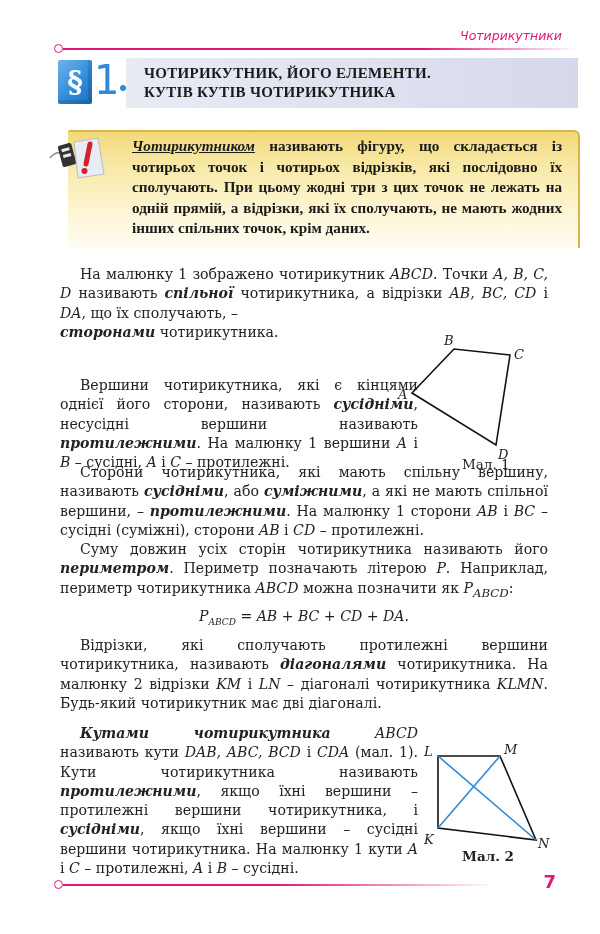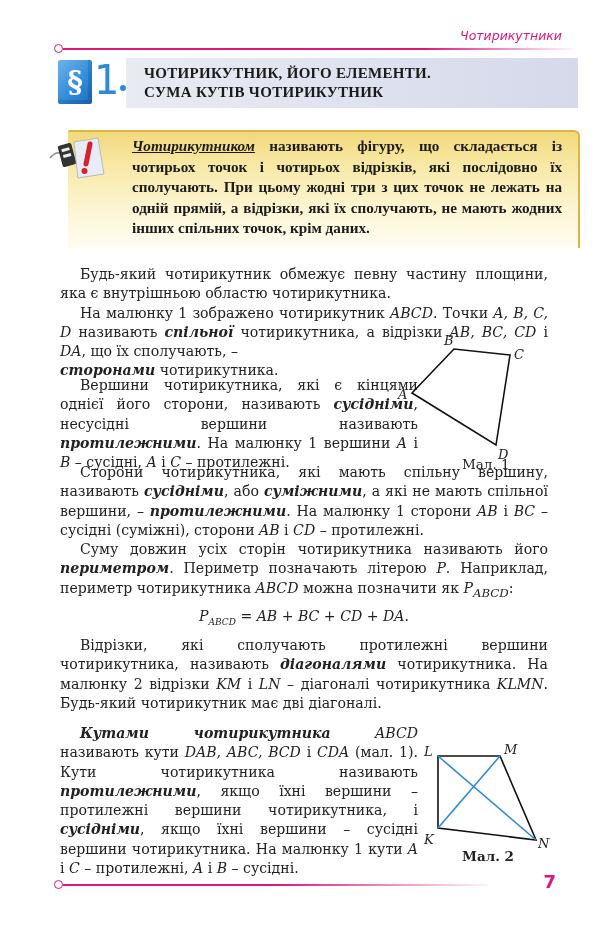--- a/index.html
+++ b/index.html
@@ -61,40 +61,39 @@
   <span class="line"></span>
 </div>
 
 <div class="section-header">
   <div class="section-band"></div>
   <div class="para-cube">§</div>
   <div class="section-number">1</div>
   <div class="section-dot"></div>
   <div class="section-title">
     <div>ЧОТИРИКУТНИК, ЙОГО ЕЛЕМЕНТИ.</div>
-    <div>СУМА КУТІВ ЧОТИРИКУТНИК</div>
+    <div>КУТІВ КУТІВ ЧОТИРИКУТНИКА</div>
   </div>
 </div>
 
 <div class="definition">
   <div class="def-bg"></div>
   <svg class="def-icon" viewBox="0 0 58 44">
     <path d="M2 22 Q8 14 16 18" stroke="#888" stroke-width="1.5" fill="none"></path>
     <rect x="12" y="8" width="14" height="22" rx="2" fill="#333" transform="rotate(-15 19 19)"></rect>
     <rect x="15" y="12" width="8" height="3" fill="#eee" transform="rotate(-15 19 19)"></rect>
     <rect x="15" y="18" width="8" height="3" fill="#eee" transform="rotate(-15 19 19)"></rect>
     <path d="M26 6 L50 2 L56 38 L30 42 Z" fill="#e8ecf4" stroke="#bbb" stroke-width="1"></path>
     <path d="M42 8 L38 28" stroke="#d6202a" stroke-width="5" stroke-linecap="round"></path>
     <circle cx="36.5" cy="35" r="3" fill="#d6202a"></circle>
   </svg>
   <div class="def-text"><span class="term">Чотирикутником</span><span> називають фігуру, що складається із чотирьох точок і чотирьох відрізків, які послідовно їх сполучають. При цьому жодні три з цих точок не лежать на одній прямій, а відрізки, які їх сполучають, не мають жодних інших спільних точок, крім даних.</span></div>
 </div>
 
 <div class="body-text" style="left:60px; top:265px; width:488px;">
-  <p class="indent">Будь-який чотирикутник обмежує певну частину площини, яка є внутрішньою областю чотирикутника.</p>
   <p class="indent"><span>На малюнку 1 зображено чотирикутник </span><i>ABCD</i><span>. Точки </span><i>A, B, C, D</i><span> називають </span><b>спільної</b><span> чотирикутника, а відрізки </span><i>AB, BC, CD</i><span> і </span><i>DA</i><span>, що їх сполучають, – </span><span style="display:inline-block;width:120px"></span><br><b>сторонами</b><span> чотирикутника.</span></p>
 </div>
 
 <div class="body-text" style="left:60px; top:376px; width:358px;">
   <p class="indent"><span>Вершини чотирикутника, які є кінцями однієї його сторони, називають </span><b>сусідніми</b><span>, несусідні вершини називають </span><b>протилежними</b><span>. На малюнку 1 вершини </span><i>A</i><span> і </span><i>B</i><span> – сусідні, </span><i>A</i><span> і </span><i>C</i><span> – протилежні.</span></p>
 </div>
 
 <svg class="figure" style="left:392px; top:335px;" width="170" height="125" viewBox="0 0 170 125">
   <polygon points="20,58 62,14 118,20 104,110" fill="none" stroke="#111" stroke-width="1.6"></polygon>
   <text class="vlabel" x="52" y="10">B</text>

